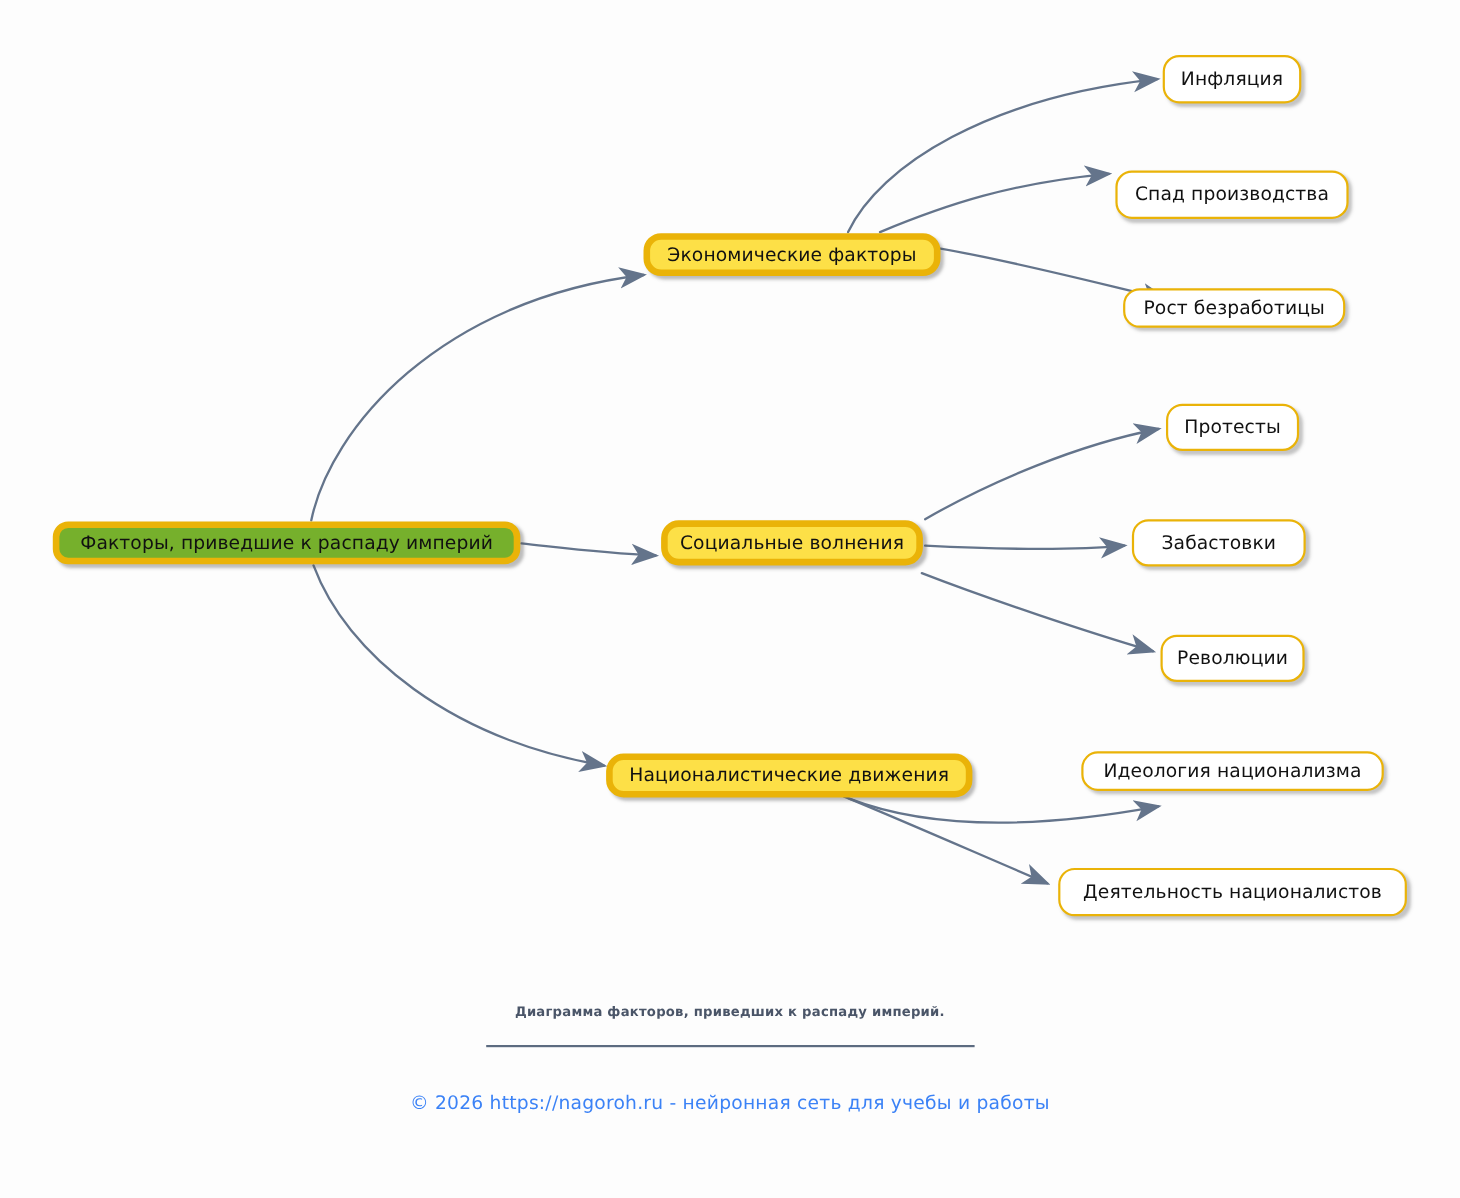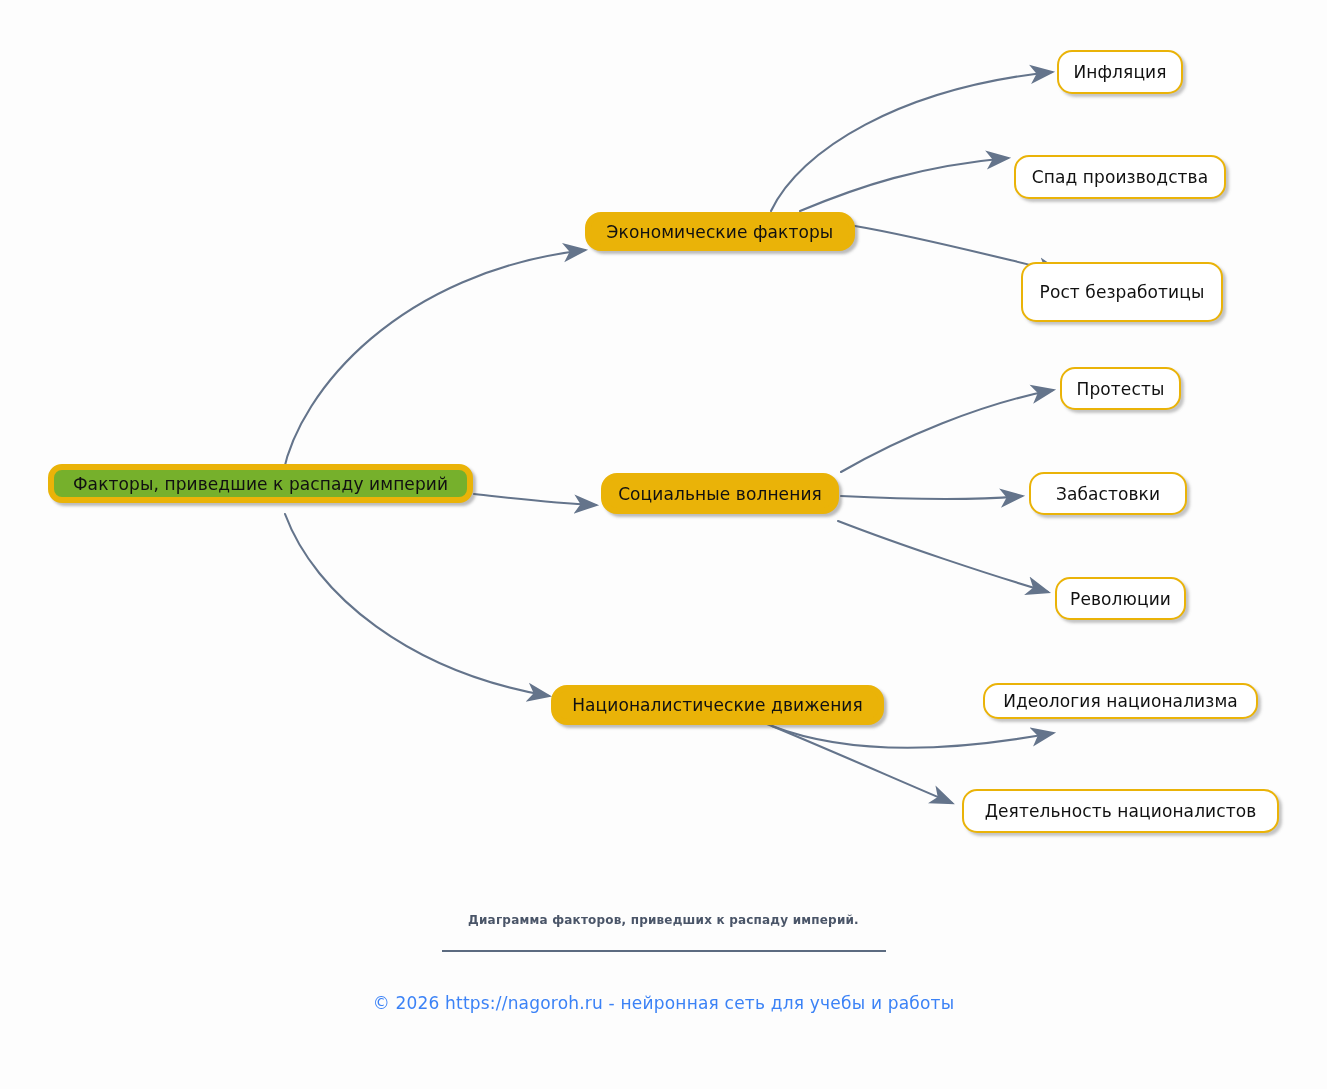--- a/index.html
+++ b/index.html
@@ -46,21 +46,21 @@
     box-shadow: 3px 3px 3px rgba(80, 80, 80, 0.38);
     background: #ffffff;
   }
 
   .node.root {
     background: #76b02c;
     border-radius: 14px;
   }
 
   .node.branch {
-    background: #eab308;
+    background: #fde047;
   }
 
   .node.leaf {
     background: #ffffff;
     border-radius: 15px;
     border-width: 2px;
     box-shadow: 3px 3px 3px rgba(90, 90, 90, 0.35);
   }
 
   
@@ -126,37 +126,37 @@
 
       <path d="M841,472 C900,438 980,404 1053,390"></path>
       <path d="M841,496 C900,499 970,501 1022,496"></path>
       <path d="M838,521 C900,545 990,575 1048,592"></path>
 
       <path d="M772,726 C850,756 950,752 1053,733"></path>
       <path d="M767,724 C830,750 900,781 952,803"></path>
     </g>
   </svg>
 
-  <div class="node root" style="left:48px; top:464px; width:425px; height:39px;">
+  <div class="node root" style="left:48px; top:474px; width:425px; height:39px;">
     <span>Факторы, приведшие к распаду империй</span>
   </div>
 
   <div class="node branch" style="left:585px; top:212px; width:270px; height:39px;">
     <span>Экономические факторы</span>
   </div>
 
   <div class="node leaf" style="left:1057px; top:50px; width:126px; height:44px;">
     <span>Инфляция</span>
   </div>
 
   <div class="node leaf" style="left:1014px; top:155px; width:212px; height:44px;">
     <span>Спад производства</span>
   </div>
 
-  <div class="node leaf" style="left:1021px; top:262px; width:202px; height:60px;">
+  <div class="node leaf" style="left:1021px; top:262px; width:202px; height:36px;">
     <span>Рост безработицы</span>
   </div>
 
   <div class="node branch" style="left:601px; top:473px; width:238px; height:41px;">
     <span>Социальные волнения</span>
   </div>
 
   <div class="node leaf" style="left:1060px; top:367px; width:121px; height:43px;">
     <span>Протесты</span>
   </div>

